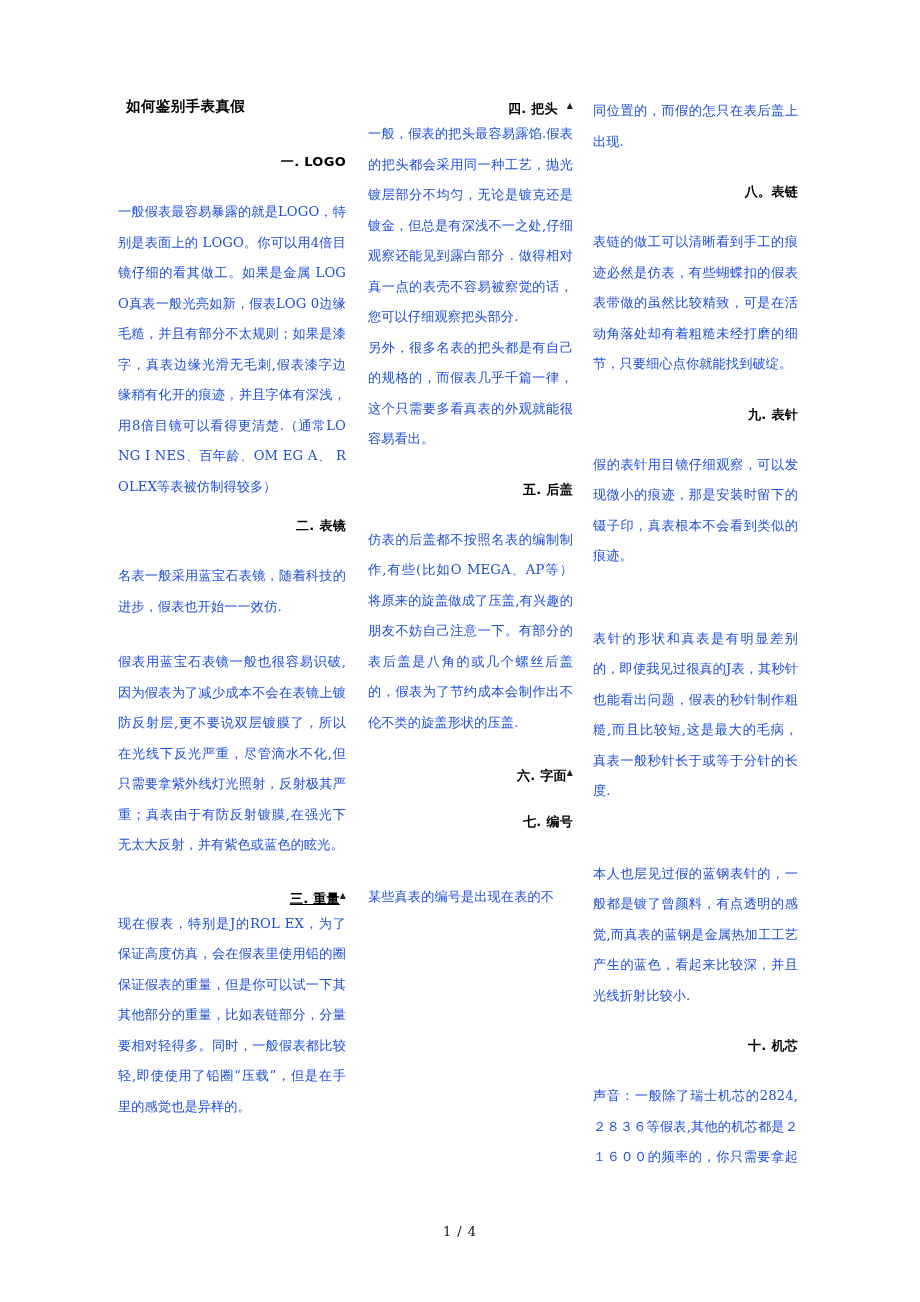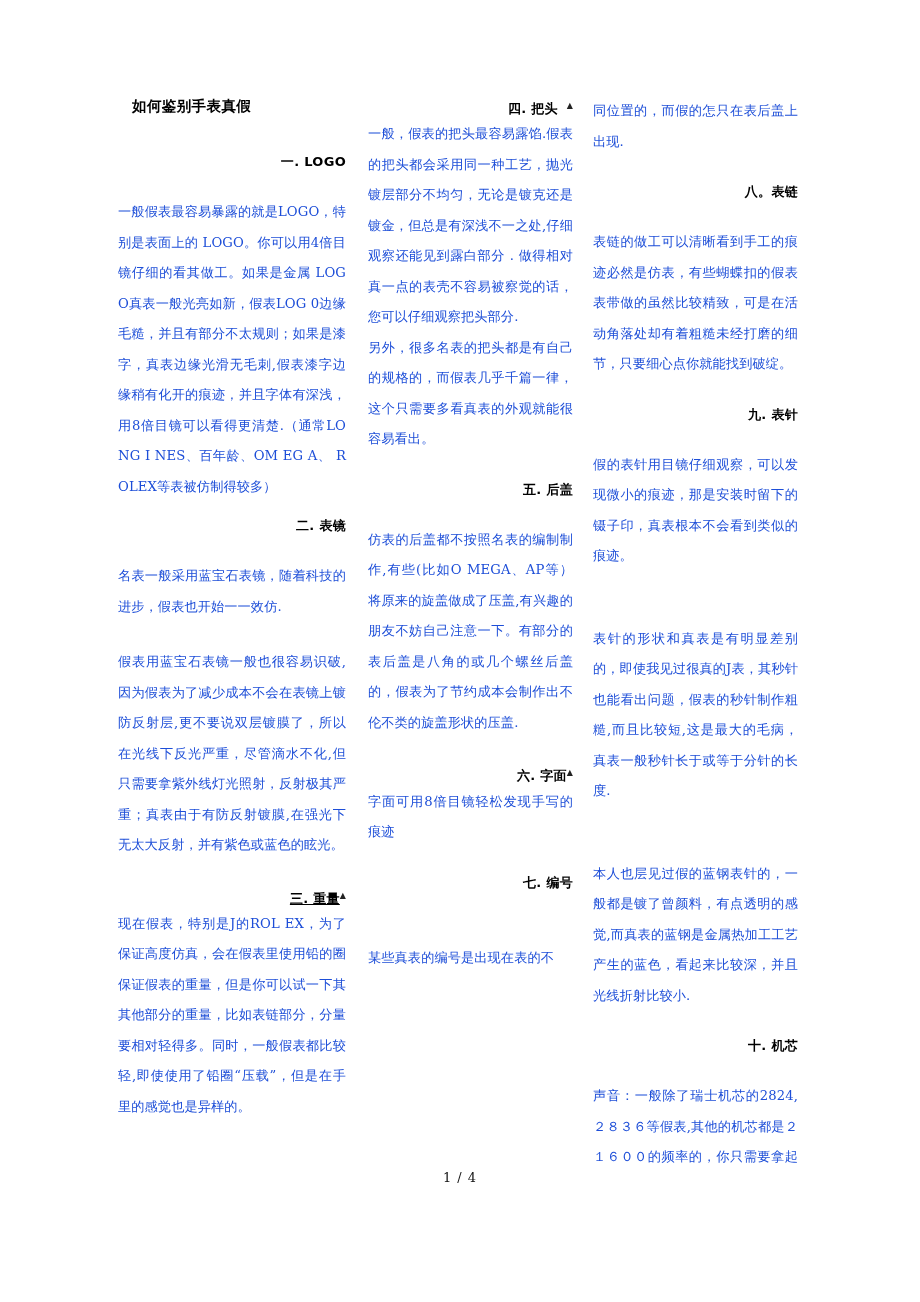--- a/index.html
+++ b/index.html
@@ -46,21 +46,21 @@
   }
   .col.c1 { width: 228px; padding-right: 22px; }
   .col.c2 { width: 205px; padding-right: 20px; }
   .col.c3 { width: 205px; }
 
   .doc-title {
     font-family: "DejaVu Sans", "Liberation Sans", sans-serif;
     font-weight: bold;
     font-size: 14.5px;
     line-height: 20px;
-    margin: 0 0 0 14px;
+    margin: 0 0 0 8px;
     padding: 0;
     letter-spacing: 0.4px;
   }
 
   h2.heading {
     font-family: "DejaVu Sans", "Liberation Sans", sans-serif;
     font-weight: bold;
     font-size: 13px;
     line-height: 20px;
     margin: 0;
@@ -95,21 +95,21 @@
   }
 
   .gap-sm { height: 14px; }
   .gap-md { height: 25px; }
   .gap-lg { height: 36px; }
   .gap-xl { height: 52px; }
 
   .footer {
     position: absolute;
     left: 0;
-    top: 1170px;
+    top: 1224px;
     width: 920px;
     text-align: center;
     font-family: "DejaVu Serif", "Liberation Serif", serif;
     font-size: 13px;
     color: #111;
     letter-spacing: 1px;
   }
 </style>
 </head>
 <body>
@@ -162,21 +162,20 @@
       <h2 class="heading"><span class="htext">五. 后盖</span></h2>
 
       <div class="gap-md"></div>
 
       <p class="body">仿表的后盖都不按照名表的编制制作,有些(比如O MEGA、AP等）将原来的旋盖做成了压盖,有兴趣的朋友不妨自己注意一下。有部分的表后盖是八角的或几个螺丝后盖的，假表为了节约成本会制作出不伦不类的旋盖形状的压盖.</p>
 
       <div class="gap-md"></div>
 
       <h2 class="heading"><span class="htext">六. 字面</span><span class="sup-mark">▲</span></h2>
 
-      <p class="body">字面可用8倍目镜轻松发现手写的痕迹</p>
 
       <div class="gap-md"></div>
 
       <h2 class="heading"><span class="htext">七. 编号</span></h2>
 
       <div class="gap-md"></div>
 
 
       <div class="gap-md"></div>
 

